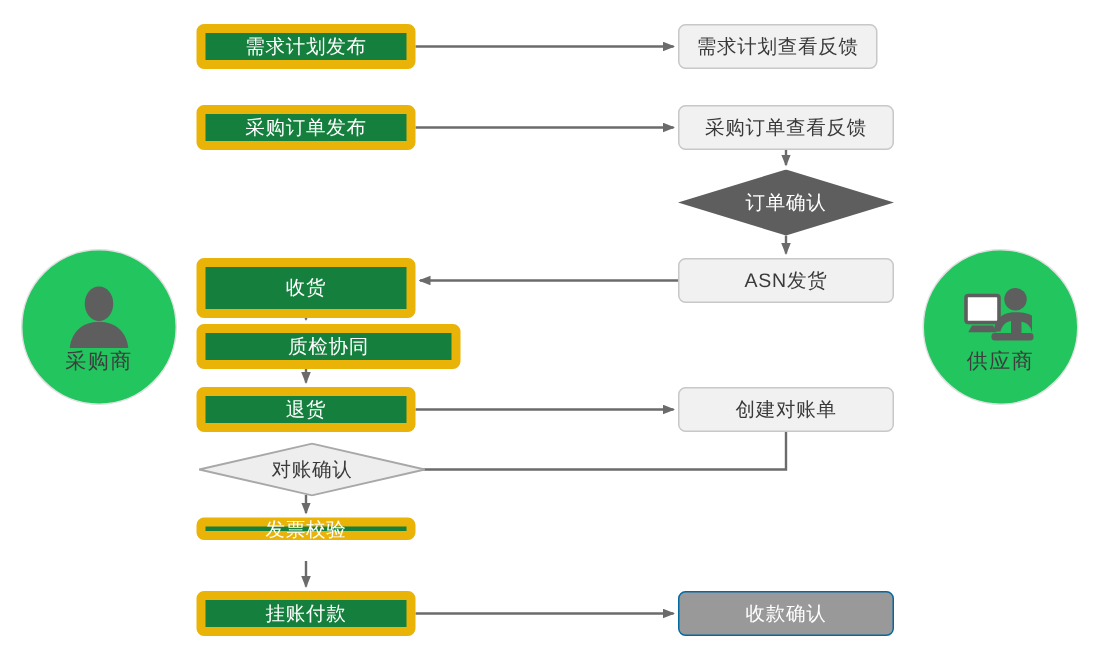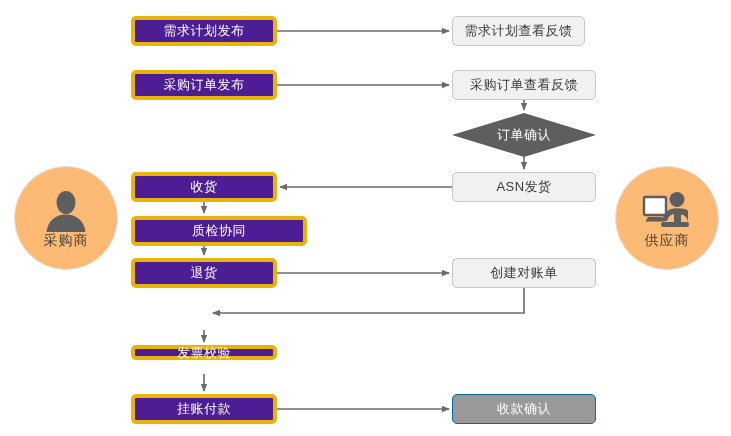--- a/index.html
+++ b/index.html
@@ -25,23 +25,23 @@
     display: flex;
     align-items: center;
     justify-content: center;
     font-size: 13px;
     letter-spacing: 0.5px;
     border-radius: 5px;
     white-space: nowrap;
     z-index: 3;
   }
   .node.dark {
-    background: #4c1d95;
+    background: #15803d;
     color: #ffffff;
-    border: 4px solid #eab308;
+    border: 6px solid #eab308;
   }
   .node.midgray {
     background: #999999;
     color: #ffffff;
     border: 1px solid #0369a1;
   }
   .node.light {
     background: #f1f1f1;
     color: #3a3a3a;
     border: 1px solid #c8c8c8;
@@ -80,21 +80,21 @@
     z-index: 1;
     pointer-events: none;
   }
 
   
   .actor {
     position: absolute;
     width: 102px;
     height: 102px;
     border-radius: 50%;
-    background: #fdba74;
+    background: #22c55e;
     border: 1px solid #e0e0e0;
     display: flex;
     flex-direction: column;
     align-items: center;
     justify-content: center;
     z-index: 4;
   }
   .actor .glyph {
     width: 52px;
     height: 42px;
@@ -148,32 +148,38 @@
   </svg>
 
   <div class="node dark" style="left:131px; top:16px; width:146px; height:30px;">
     <span>需求计划发布</span>
   </div>
 
   <div class="node dark" style="left:131px; top:70px; width:146px; height:30px;">
     <span>采购订单发布</span>
   </div>
 
-  <div class="node dark" style="left:131px; top:172px; width:146px; height:30px;">
+  <div class="node dark" style="left:131px; top:172px; width:146px; height:40px;">
     <span>收货</span>
   </div>
 
   <div class="node dark" style="left:131px; top:216px; width:176px; height:30px;">
     <span>质检协同</span>
   </div>
 
   <div class="node dark" style="left:131px; top:258px; width:146px; height:30px;">
     <span>退货</span>
   </div>
 
+  <div class="diamond light" style="left:132px; top:295px; width:152px; height:36px;">
+    <svg class="dshape" viewBox="0 0 152 36" preserveAspectRatio="none">
+      <polygon points="76,0.8 151.2,18 76,35.2 0.8,18" fill="#eeeeee" stroke="#a8a8a8" stroke-width="1.2"></polygon>
+    </svg>
+    <span class="dlabel">对账确认</span>
+  </div>
 
   <div class="node dark" style="left:131px; top:345px; width:146px; height:15px;">
     <span>发票校验</span>
   </div>
 
   <div class="node dark" style="left:131px; top:394px; width:146px; height:30px;">
     <span>挂账付款</span>
   </div>
 
   <div class="node light" style="left:452px; top:16px; width:133px; height:30px;">

